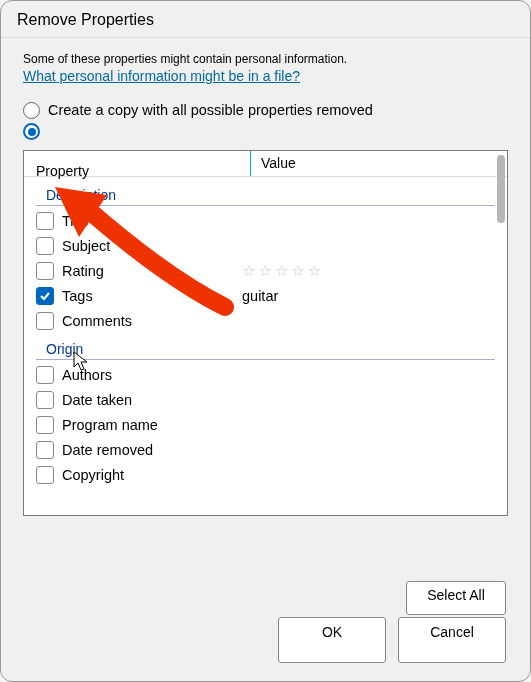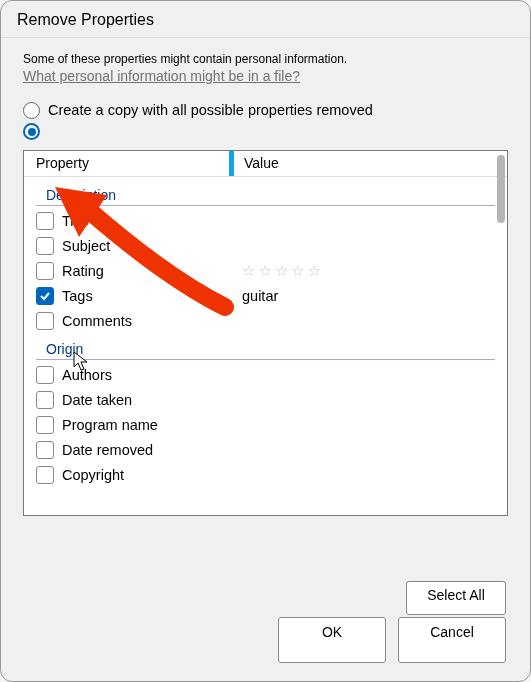--- a/index.html
+++ b/index.html
@@ -24,21 +24,21 @@
   font-size: 16px;
 }
 .body {
   padding: 14px 22px 0 22px;
 }
 .intro {
   font-size: 12px;
   margin-bottom: 2px;
 }
 .link {
-  color: #737373;
+  color: #0369a1;
   text-decoration: underline;
   cursor: pointer;
   display: inline-block;
   margin-bottom: 14px;
   font-size: 14px;
 }
 .radio-row {
   display: flex;
   align-items: flex-start;
   gap: 8px;
@@ -70,23 +70,23 @@
   height: 366px;
   position: relative;
 }
 .list-header {
   display: flex;
   height: 26px;
   border-bottom: 1px solid #e0e0e0;
   font-size: 14px;
 }
 .col-prop {
-  width: 210px;
-  padding: 4px 0 0 12px;
-  border-right: 5px solid #0ea5e9;
+  width: 227px;
+  padding: 12px 0 0 12px;
+  border-right: 1px solid #0ea5e9;
 }
 .col-val {
   flex: 1;
   padding: 4px 0 0 10px;
 }
 .list-scroll {
   position: absolute;
   top: 26px; left: 0; right: 0; bottom: 0;
   overflow: hidden;
   padding: 2px 12px 2px 12px;

